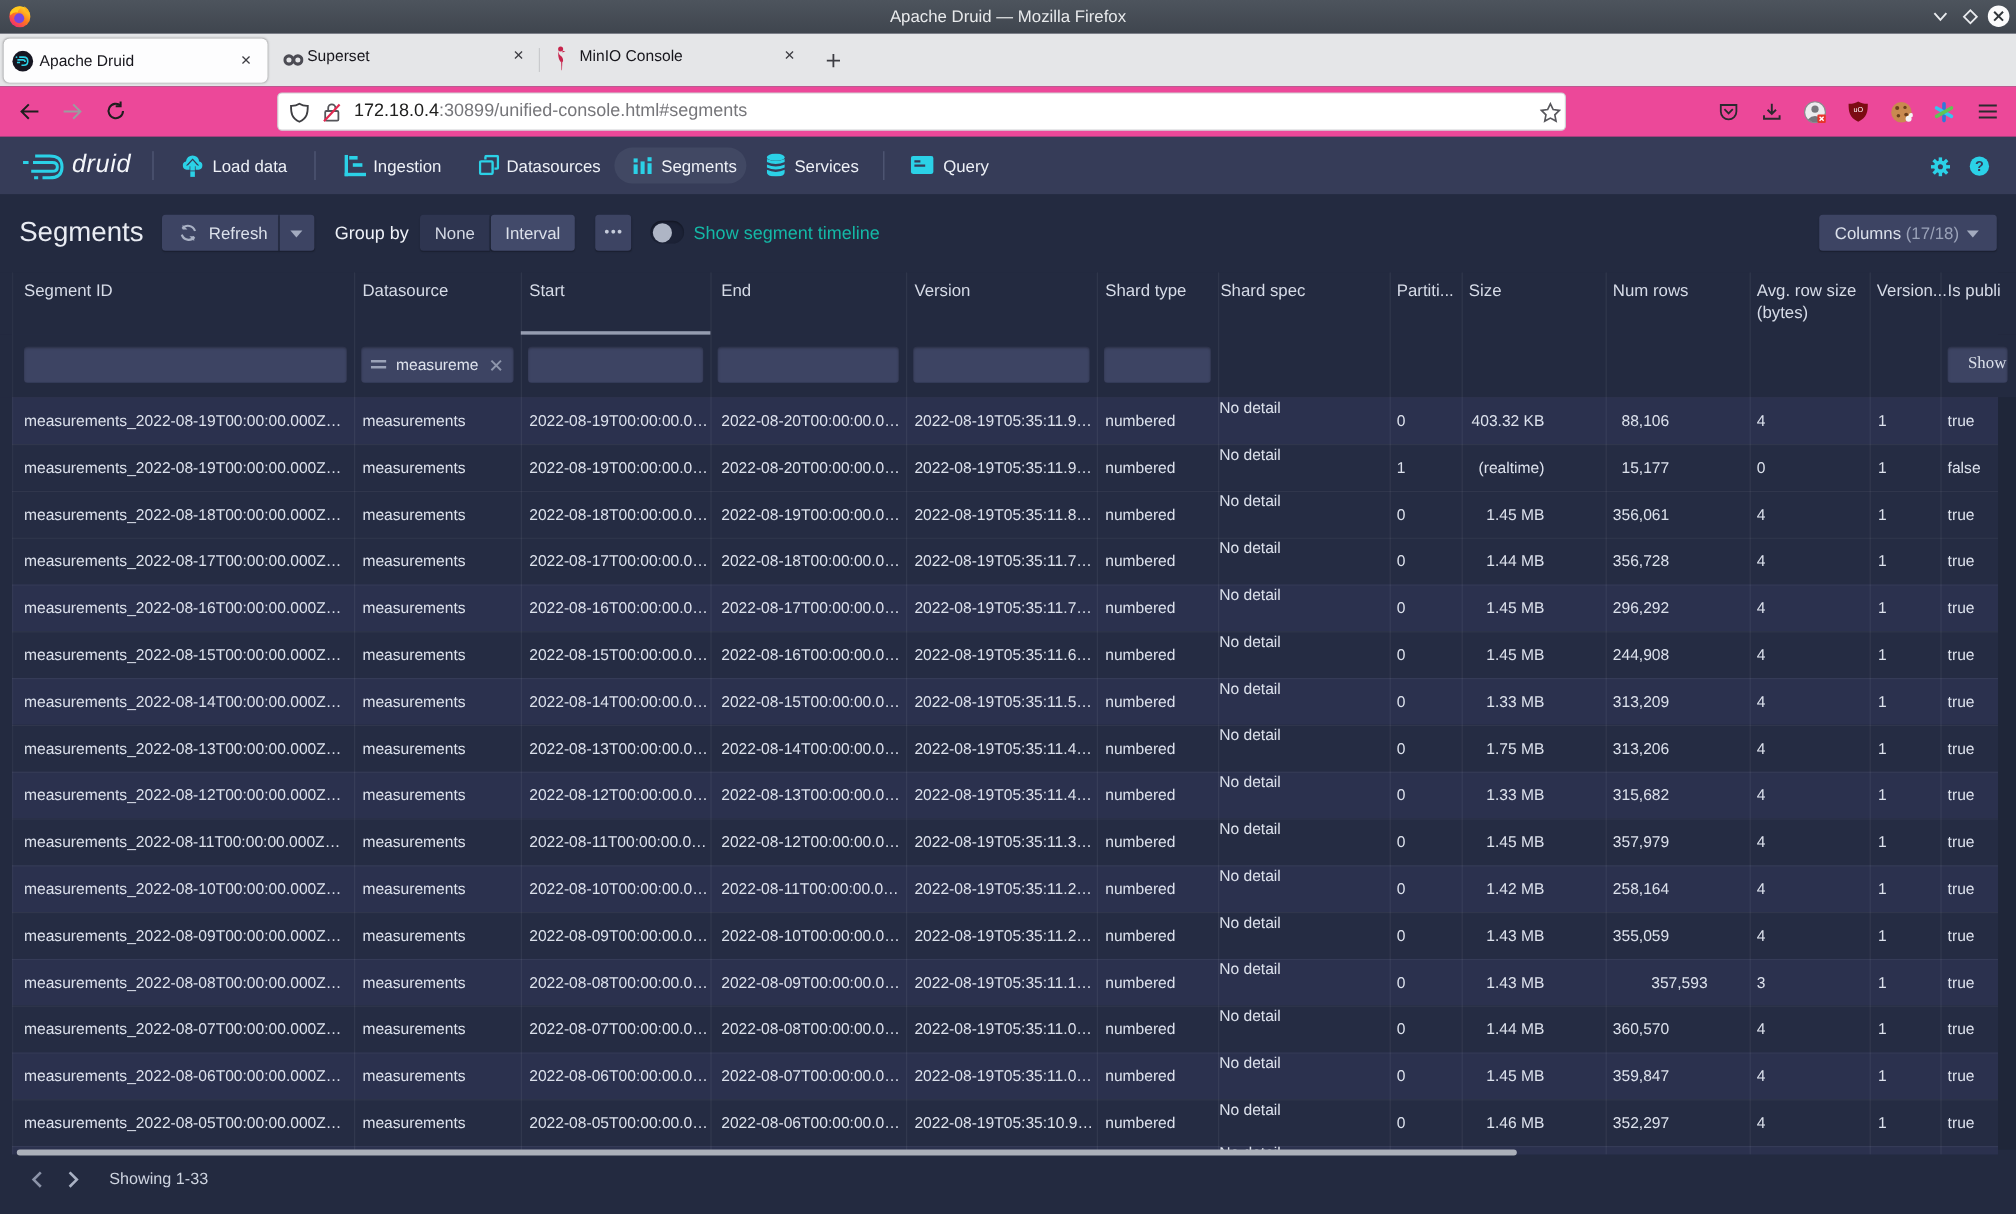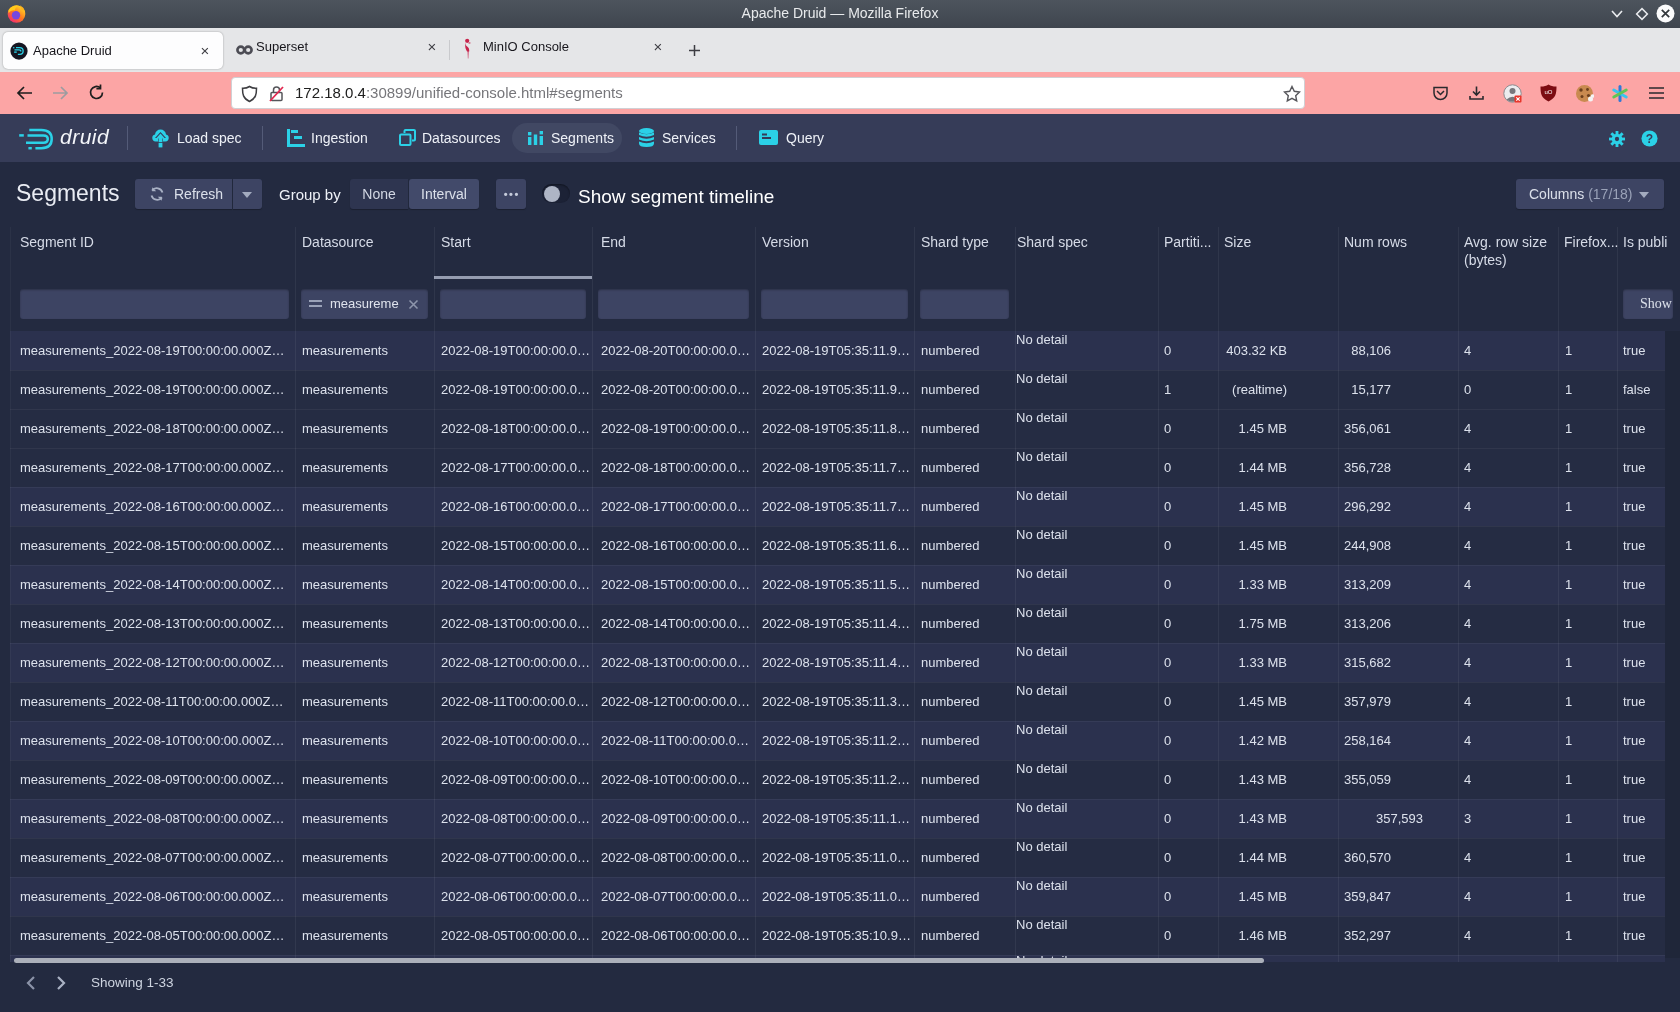--- a/index.html
+++ b/index.html
@@ -9,21 +9,21 @@
   background:linear-gradient(#4d545d,#3f454e); }
 #titlebar .title { position:absolute; left:0; top:0; width:100%; text-align:center;
   line-height:27px; font-size:14px; color:#e8eaec; }
 #tabbar { left:0; top:28px; width:1680px; height:44px; background:#e5e6e8; }
 #activetab { position:absolute; left:3px; top:4px; width:220px; height:37px;
   background:#fdfdfe; border-radius:5px; box-shadow:0 0 2px rgba(0,0,0,.35); }
 .tabtitle { position:absolute; font-size:13px; color:#17161c; top:11px; }
 .tabx { position:absolute; top:9px; width:20px; height:20px; font-size:15px;
   color:#3e3e44; text-align:center; line-height:20px; }
 .tabsep { position:absolute; top:12px; width:1px; height:20px; background:#c9cacd; }
-#urlrow { left:0; top:72px; width:1680px; height:42px; background:#fca5a5; }
+#urlrow { left:0; top:72px; width:1680px; height:42px; background:#ec4899; }
 #urlfield { position:absolute; left:231px; top:5px; width:1074px; height:32px;
   background:#fff; border:1px solid #d0d0d4; border-radius:4px; }
 #urltext { position:absolute; left:63px; top:6px; font-size:15px; color:#20201f; }
 #urltext span { color:#76767a; }
 
 #navbar { left:0; top:114px; width:1680px; height:48px; background:#363c58; }
 #navbar .item { position:absolute; top:0; height:48px; line-height:48px;
   font-size:14px; color:#eef1f7; }
 #navbar .sep { position:absolute; top:12px; width:1px; height:24px; background:#545b78; }
 #segpill { position:absolute; left:512px; top:9px; width:110px; height:30px;
@@ -195,21 +195,21 @@
 <path d="M2.2 9.4 L6.8 9.4"></path>
 </g>
     </svg>
     <div id="druidword">druid</div>
     <div class="sep" style="left:127px"></div>
     <svg class="abs" style="left:152px;top:15px" width="17" height="19" viewBox="0 0 17 19">
 <path d="M8.5 0.5 A5.5 5.5 0 0 1 14 5.5 A3.5 3.5 0 0 1 13.5 12.4 L11 12.4 L11 9 L14 9 L8.5 3 L3 9 L6 9 L6 12.4 L3.5 12.4 A3.5 3.5 0 0 1 3 5.5 A5.5 5.5 0 0 1 8.5 0.5 Z" fill="#2bd1e7"></path>
 <path d="M8.5 4.5 L13 9.6 L10.4 9.6 L10.4 13 L6.6 13 L6.6 9.6 L4 9.6 Z" fill="#2bd1e7"></path>
 <rect x="6.6" y="13.8" width="3.8" height="4.6" fill="#2bd1e7"></rect>
     </svg>
-    <div class="item" style="left:177px">Load spec</div>
+    <div class="item" style="left:177px">Load data</div>
     <div class="sep" style="left:262px"></div>
     <svg class="abs" style="left:287px;top:15px" width="18" height="18" viewBox="0 0 18 18">
 <g fill="#2bd1e7">
 <rect x="0" y="0" width="3" height="18"></rect>
 <rect x="0" y="15" width="18" height="3"></rect>
 <rect x="4" y="1" width="7" height="3"></rect>
 <rect x="7" y="7" width="8" height="3"></rect>
 </g>
     </svg>
     <div class="item" style="left:311px">Ingestion</div>
@@ -280,38 +280,38 @@
 <path d="M12.8 14.8 L12.8 10.8 L8.8 10.8 Z" fill="#a9b1c4"></path>
     </svg>
     <div class="abs" style="left:174px;top:17px;font-size:14px;color:#dbe0ea;line-height:30px">Refresh</div>
     <div class="caret" style="left:242px;top:30px"></div>
     <div class="abs" style="left:279px;top:24px;font-size:15px;color:#eef1f7">Group by</div>
     <div class="btn" style="left:350px;width:58px;background:#2e3550;border-radius:3px 0 0 3px;color:#d3d8e4">None</div>
     <div class="btn" style="left:409px;width:70px;background:#424a6a">Interval</div>
     <div class="btn" style="left:496px;width:30px;font-size:11px;letter-spacing:1.5px;font-weight:bold;color:#c6ccdb;text-indent:1.5px">•••</div>
     <div class="abs" style="left:542px;top:22px;width:28px;height:19px;background:#1c2236;border-radius:10px;box-shadow:inset 0 1px 2px rgba(0,0,0,.4)"></div>
     <div class="abs" style="left:544px;top:23.5px;width:16px;height:16px;background:#aeb5c5;border-radius:50%"></div>
-    <div class="abs" style="left:578px;top:24px;font-size:19px;color:#ffffff">Show segment timeline</div>
+    <div class="abs" style="left:578px;top:24px;font-size:15px;color:#14b8a6">Show segment timeline</div>
     <div class="btn" style="left:1516px;width:148px;text-align:left;padding-left:13px">Columns <span style="color:#9aa2b8">(17/18)</span></div>
     <div class="caret" style="left:1639px;top:30px"></div>
   </div>
 <div class="abs" id="rightmask"></div>
 <div class="abs" id="thead">
     <div class="h" style="left:20px">Segment ID</div>
     <div class="h" style="left:302px">Datasource</div>
     <div class="h" style="left:441px">Start</div>
     <div class="h" style="left:601px">End</div>
     <div class="h" style="left:762px">Version</div>
     <div class="h" style="left:921px">Shard type</div>
     <div class="h" style="left:1017px">Shard spec</div>
     <div class="h" style="left:1164px">Partiti...</div>
     <div class="h" style="left:1224px">Size</div>
     <div class="h" style="left:1344px">Num rows</div>
     <div class="h" style="left:1464px">Avg. row size</div>
-    <div class="h" style="left:1564px">Firefox...</div>
+    <div class="h" style="left:1564px">Version...</div>
     <div class="h" style="left:1623px">Is publi</div>
     <div class="h" style="left:1464px;top:25px">(bytes)</div>
     <div class="abs" style="left:434px;top:49px;width:158px;height:3px;background:#959cb0"></div>
   </div>
 <div class="hb" style="top:279px"></div>
 <div class="abs" id="tfilter">
     <div class="fin" style="left:20px;width:269px"></div>
     <div class="fin" style="left:440px;width:146px"></div>
     <div class="fin" style="left:598px;width:151px"></div>
     <div class="fin" style="left:761px;width:147px"></div>

